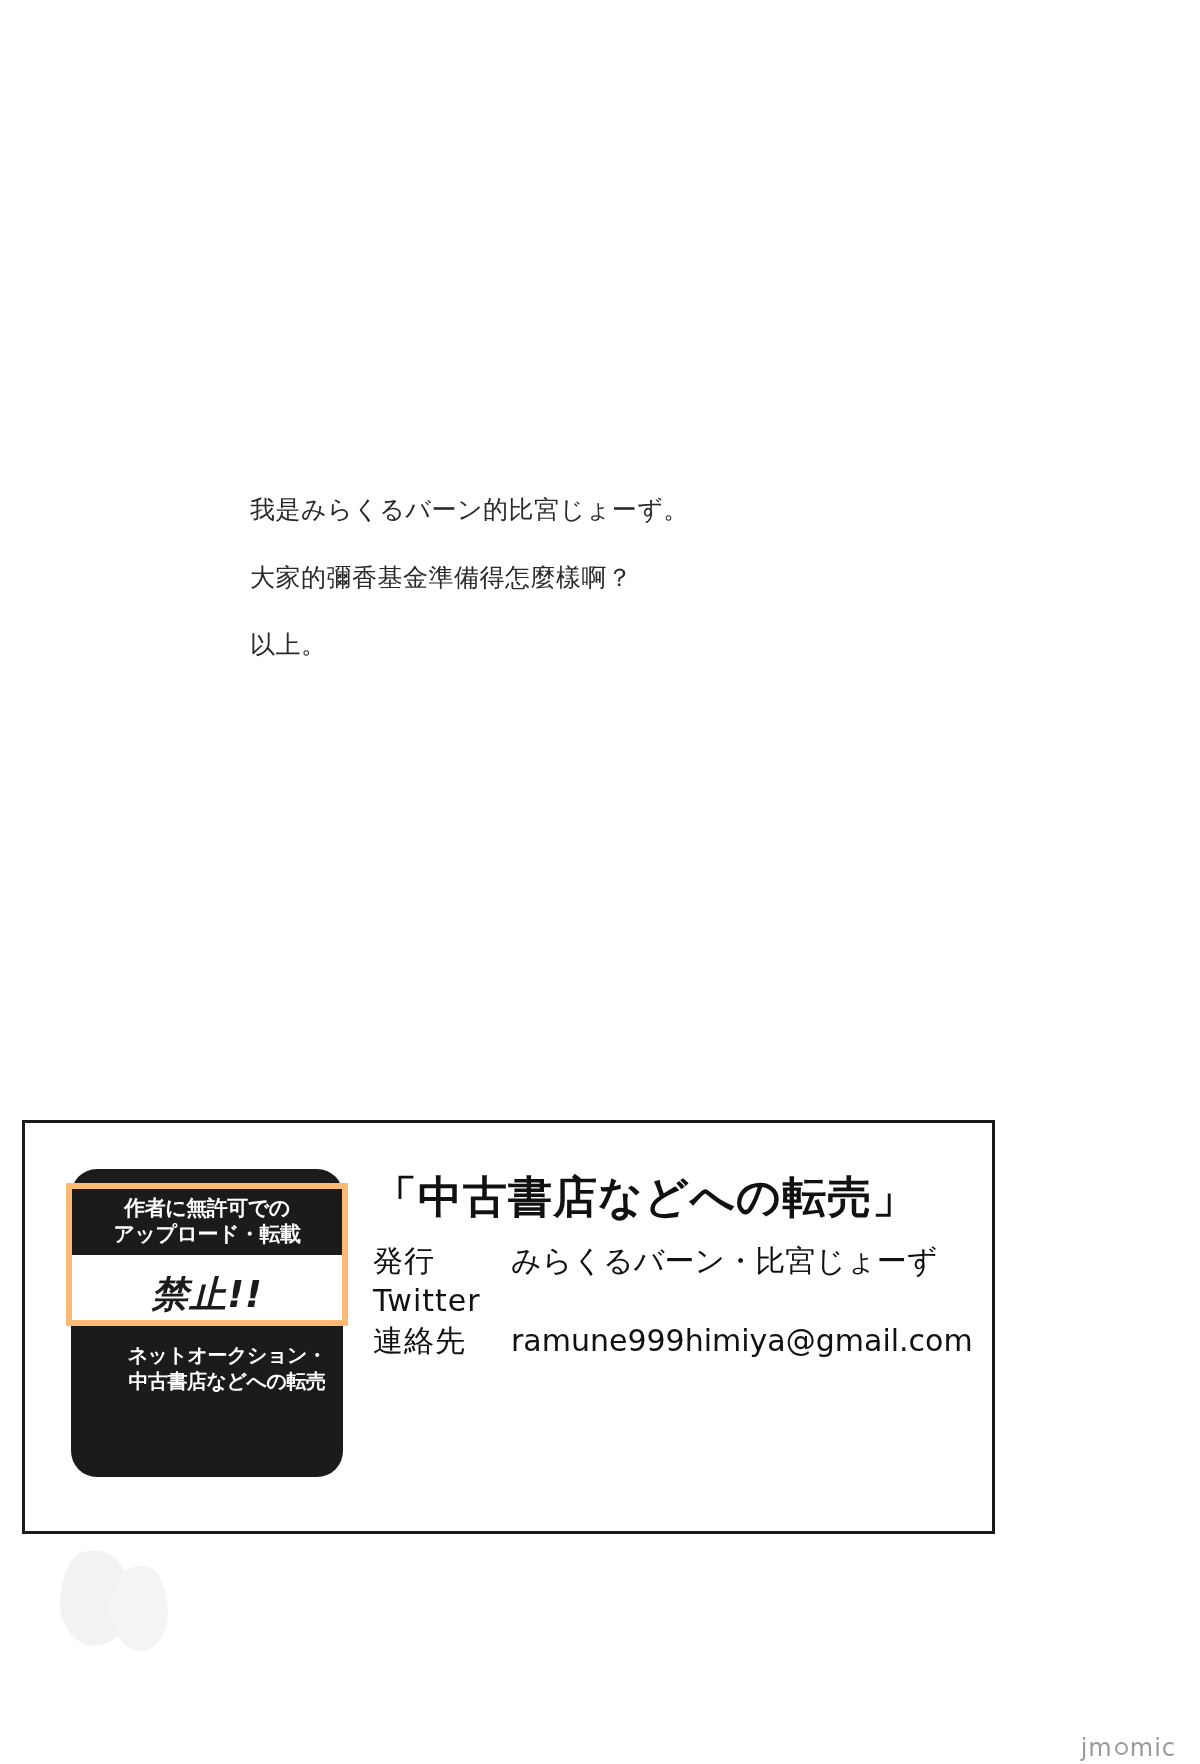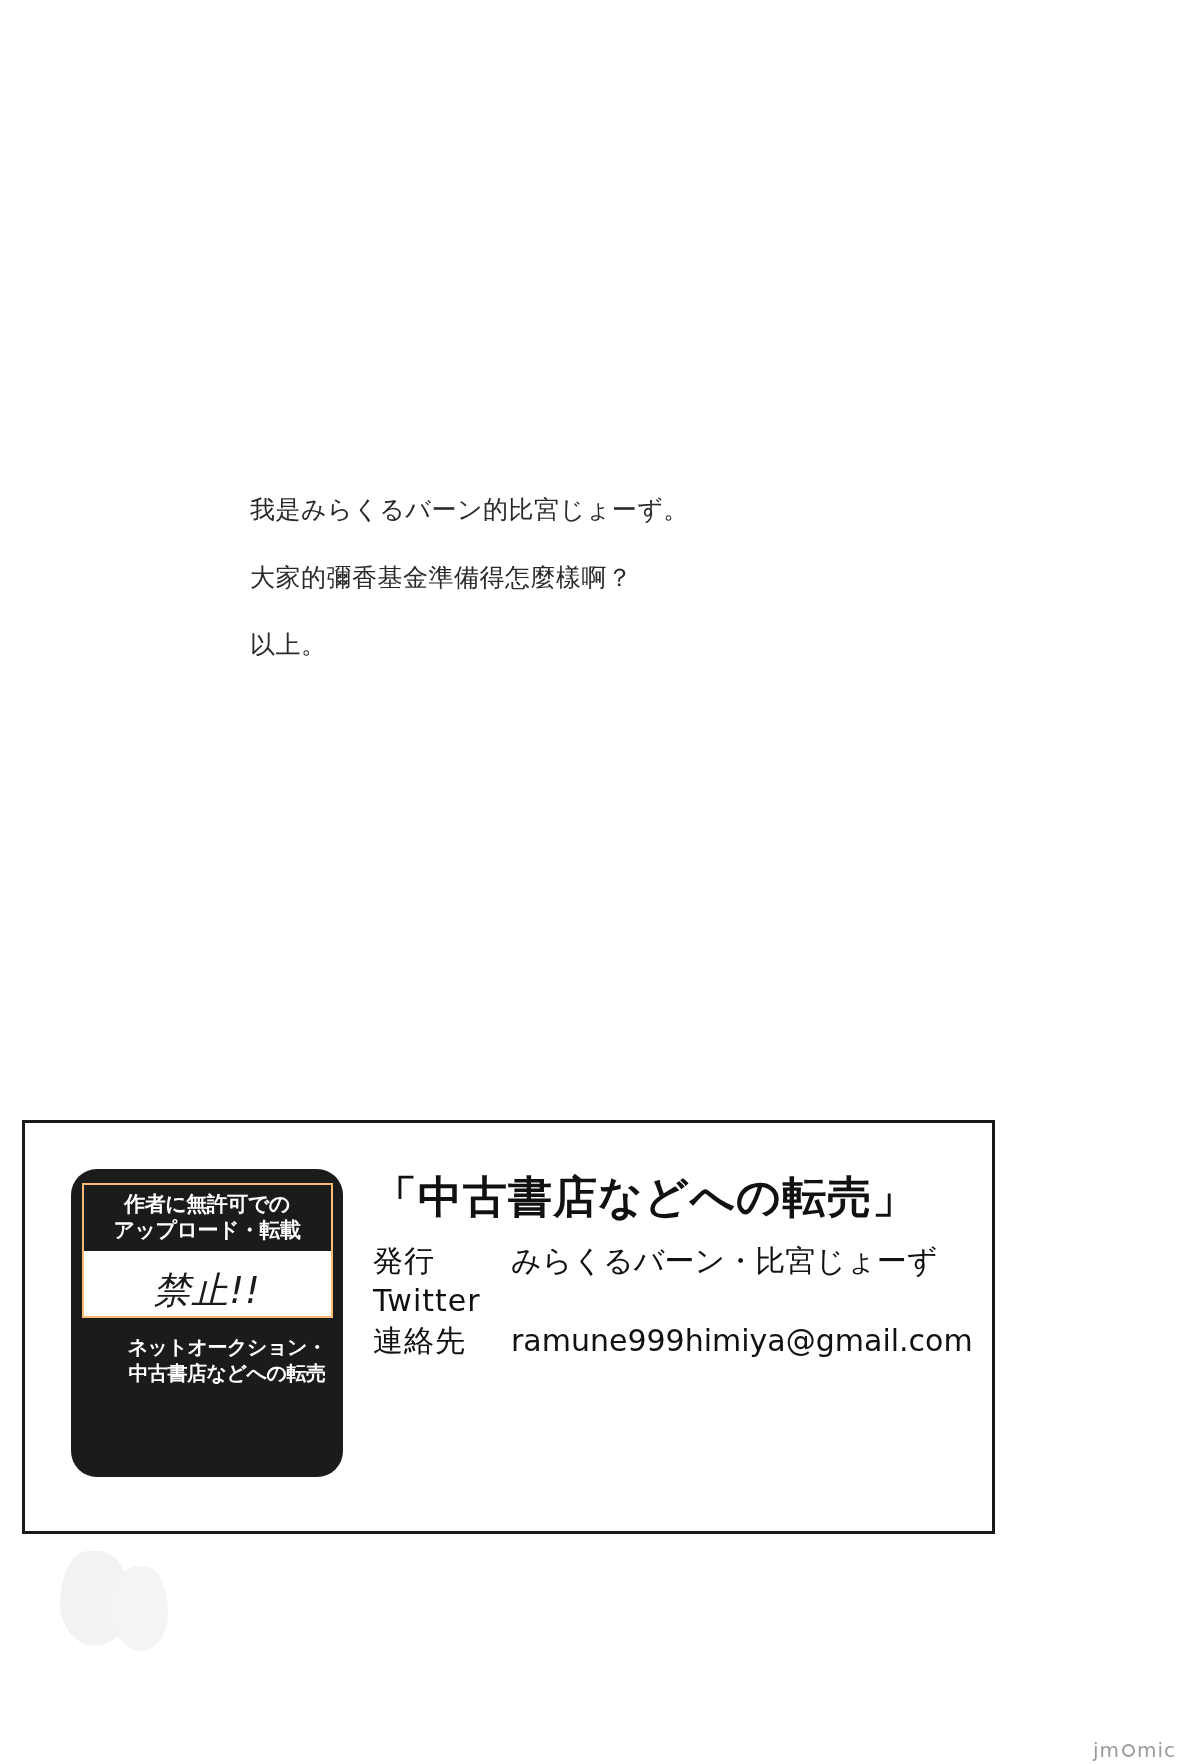--- a/index.html
+++ b/index.html
@@ -63,39 +63,39 @@
     background: #1b1b1b;
     border-radius: 26px;
     box-sizing: border-box;
     padding: 14px 13px;
     display: flex;
     flex-direction: column;
     align-items: center;
     justify-content: flex-start;
   }
   .stamp-inner {
-    width: 251px;
-    border: 2px solid #fdba74;
+    width: 282px;
+    border: 6px solid #fdba74;
     box-sizing: border-box;
     background: #1b1b1b;
   }
   .stamp-line-a {
     color: #ffffff;
     font-size: 21px;
     font-weight: bold;
     text-align: center;
     line-height: 1.25;
     padding: 6px 0 7px 0;
     letter-spacing: -0.5px;
   }
   .stamp-ban {
     background: #ffffff;
     color: #1b1b1b;
     font-size: 37px;
-    font-weight: normal;
+    font-weight: bold;
     text-align: center;
     line-height: 1.1;
     padding: 17px 0 5px 0;
     border-top: 3px solid #ffffff;
     letter-spacing: 1px;
     font-style: italic;
   }
   .stamp-line-b {
     color: #ffffff;
     font-size: 20px;
@@ -168,21 +168,21 @@
     border-radius: 50% 40% 45% 55% / 50% 55% 45% 50%;
   }
 
   
   .watermark {
     position: absolute;
     right: 24px;
     bottom: 18px;
     display: flex;
     align-items: center;
-    font-size: 20px;
+    font-size: 24px;
     color: #9a9a9a;
     letter-spacing: 1px;
     font-family: "DejaVu Sans", "Liberation Sans", sans-serif;
   }
   .watermark .wm-dot {
     display: inline-block;
     width: 13px;
     height: 13px;
     border: 2px solid #9a9a9a;
     border-radius: 50%;

